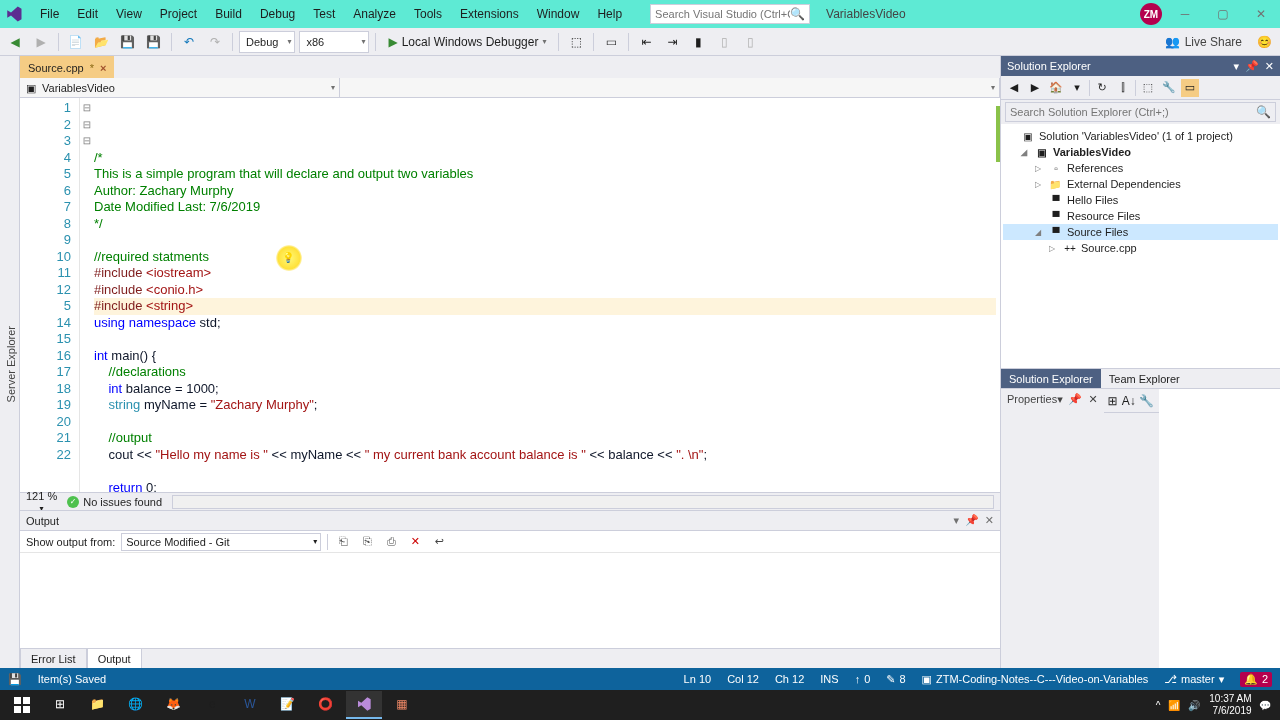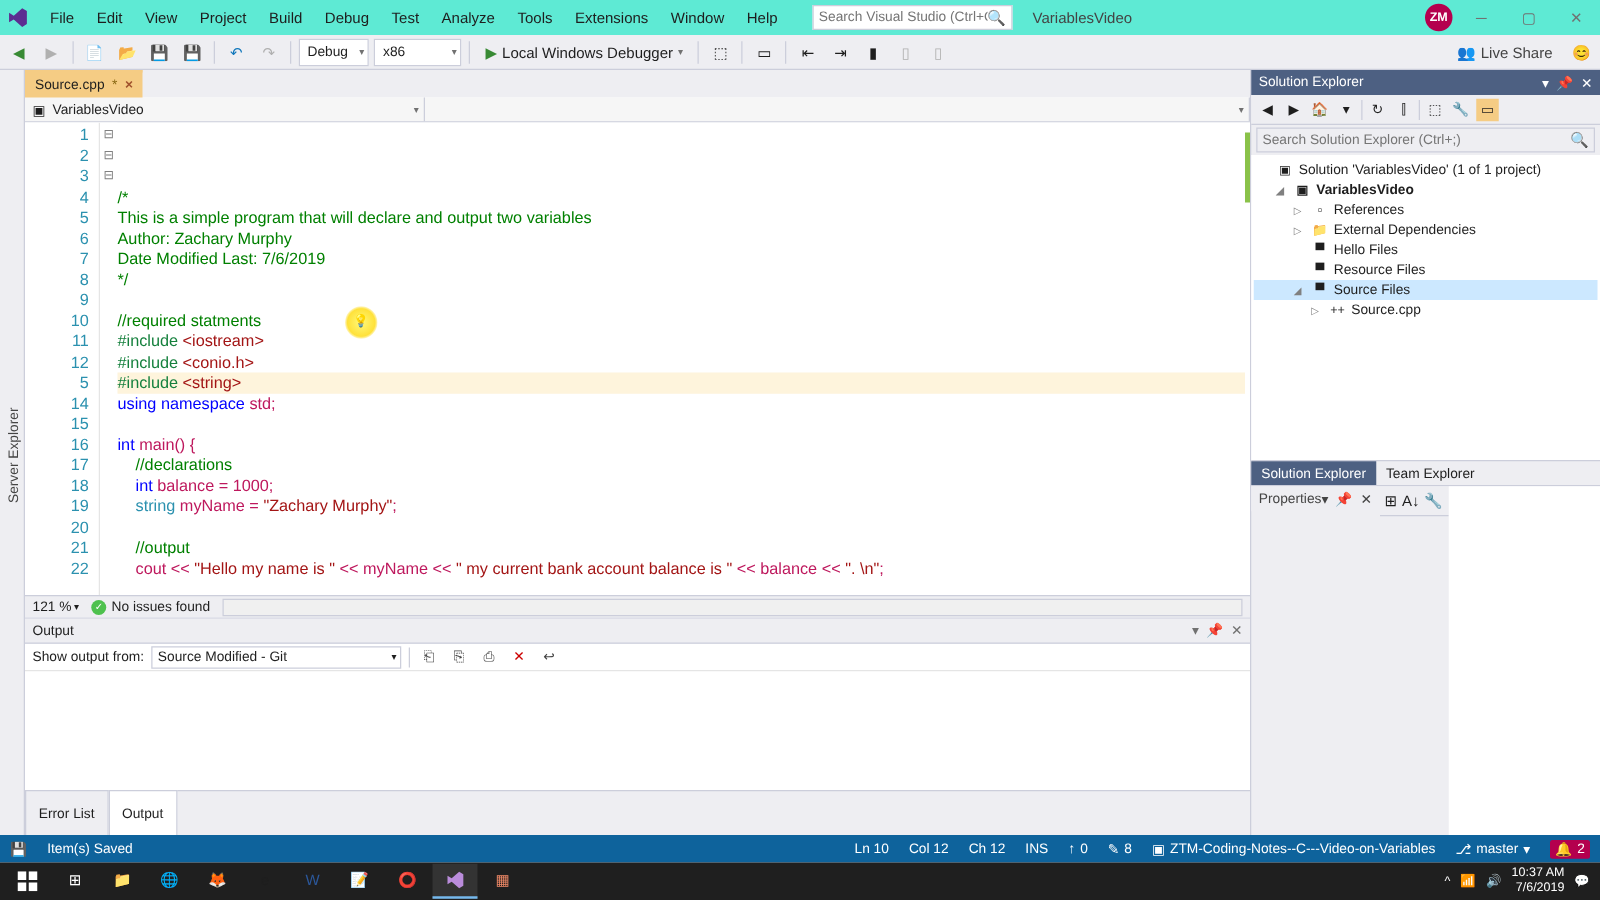--- a/index.html
+++ b/index.html
@@ -42,46 +42,46 @@
 .scope-combo::after { content: '▾'; position: absolute; right: 4px; font-size: 8px; color: #717171; }
 .scope-combo .proj-icon { width: 12px; height: 12px; margin-right: 4px; }
 
 .code-container { flex: 1; display: flex; background: #fff; position: relative; overflow:hidden; }
 .gutter { width: 60px; background: #fff; border-right: 1px solid #e5e5e5; text-align: right; padding-right: 8px; font-family: Consolas, monospace; font-size: 13px; color: #2b91af; line-height: 16.5px; padding-top: 2px; }
 .fold { width: 14px; background: #fff; font-family: Consolas, monospace; font-size: 10px; color: #808080; line-height: 16.5px; padding-top: 2px; }
 .fold div { text-align: center; }
 .code { flex: 1; font-family: Consolas, monospace; font-size: 13px; line-height: 16.5px; padding-top: 2px; white-space: pre; position: relative; }
 .line { height: 16.5px; }
 .c-comment { color: #008000; }
-.c-preproc { color: #15803d; }
+.c-preproc { color: #7f1d1d; }
 .c-string { color: #a31515; }
 .c-keyword { color: #0000ff; }
 .c-type { color: #2b91af; }
-.c-text { color: #be185d; }
+.c-text { color: #0f172a; }
 .highlight-line::before { content:''; position: absolute; left: 0; right: 4px; height: 16.5px; background: #fef4dc; z-index: 0; }
 .highlight-line > * { position: relative; z-index: 1; }
 .cursor-bulb { position: absolute; width: 26px; height: 26px; background: radial-gradient(circle, #fff97a 0%, #ffe13a 60%, rgba(255,225,58,0) 75%); border-radius: 50%; display: flex; align-items: center; justify-content: center; z-index: 5; }
 .change-bar { position: absolute; right: 0; top: 0; width: 6px; height: 100%; }
 .change-bar .mark { position: absolute; right: 0; width: 4px; background: #8ac249; }
 
 .editor-status { height: 18px; background: #eeeef2; border-top: 1px solid #cccedb; display: flex; align-items: center; padding: 0 6px; gap: 10px; font-size: 11px; }
-.editor-status .zoom { display: flex; align-items: center; gap: 2px; }
+.editor-status .zoom { display: flex; align-items: center; gap: 2px; flex-direction: column; }
 .editor-status .issues { display: flex; align-items: center; gap: 4px; }
 .editor-status .check { width: 12px; height: 12px; border-radius: 50%; background: #4ec14e; color: #fff; display: flex; align-items: center; justify-content: center; font-size: 8px; }
 .editor-status .hscroll { flex: 1; height: 14px; background: #f0f0f0; border: 1px solid #cccedb; position: relative; }
 
 .output-panel { height: 138px; background: #fff; border-top: 1px solid #cccedb; display: flex; flex-direction: column; }
 .output-header { height: 20px; background: #eeeef2; border-bottom: 1px solid #cccedb; display: flex; align-items: center; padding: 0 6px; font-size: 11px; }
 .output-header .right { margin-left: auto; display: flex; gap: 6px; color: #717171; }
 .output-toolbar { height: 22px; display: flex; align-items: center; padding: 0 6px; gap: 6px; border-bottom: 1px solid #e5e5e5; font-size: 11px; }
 .output-toolbar .combo { height: 18px; border: 1px solid #cccedb; padding: 0 16px 0 4px; position: relative; min-width: 200px; display: flex; align-items: center; }
 .output-toolbar .combo::after { content:'▾'; position: absolute; right: 3px; font-size: 8px; }
 .output-toolbar .tbtn { width: 18px; height: 18px; display: flex; align-items: center; justify-content: center; color: #444; }
 .output-body { flex: 1; font-family: Consolas, monospace; font-size: 12px; padding: 2px 6px; white-space: pre; color: #000; overflow: hidden; }
-.bottom-tabs { height: 36px; background: #eeeef2; display: flex; align-items: stretch; border-top: 1px solid #cccedb; }
+.bottom-tabs { height: 20px; background: #eeeef2; display: flex; align-items: stretch; border-top: 1px solid #cccedb; }
 .bottom-tab { padding: 0 10px; display: flex; align-items: center; border: 1px solid #cccedb; border-bottom: none; margin-top: -1px; font-size: 11px; background: #eeeef2; }
 .bottom-tab.active { background: #fff; border-top: 1px solid #cccedb; }
 
 .right-panels { width: 280px; display: flex; flex-direction: column; border-left: 1px solid #cccedb; }
 .panel-header { height: 20px; background: #4d6082; color: #fff; display: flex; align-items: center; padding: 0 6px; font-size: 11px; }
 .panel-header.grey { background: #eeeef2; color: #444; }
 .panel-header .right { margin-left: auto; display: flex; gap: 6px; }
 .se-toolbar { height: 24px; background: #eeeef2; border-bottom: 1px solid #cccedb; display: flex; align-items: center; padding: 0 4px; gap: 3px; }
 .se-toolbar .tbtn { width: 18px; height: 18px; display: flex; align-items: center; justify-content: center; color: #1e1e1e; font-size: 11px;}
 .se-search { height: 20px; border: 1px solid #cccedb; margin: 2px 4px; display: flex; align-items: center; padding: 0 4px; }

